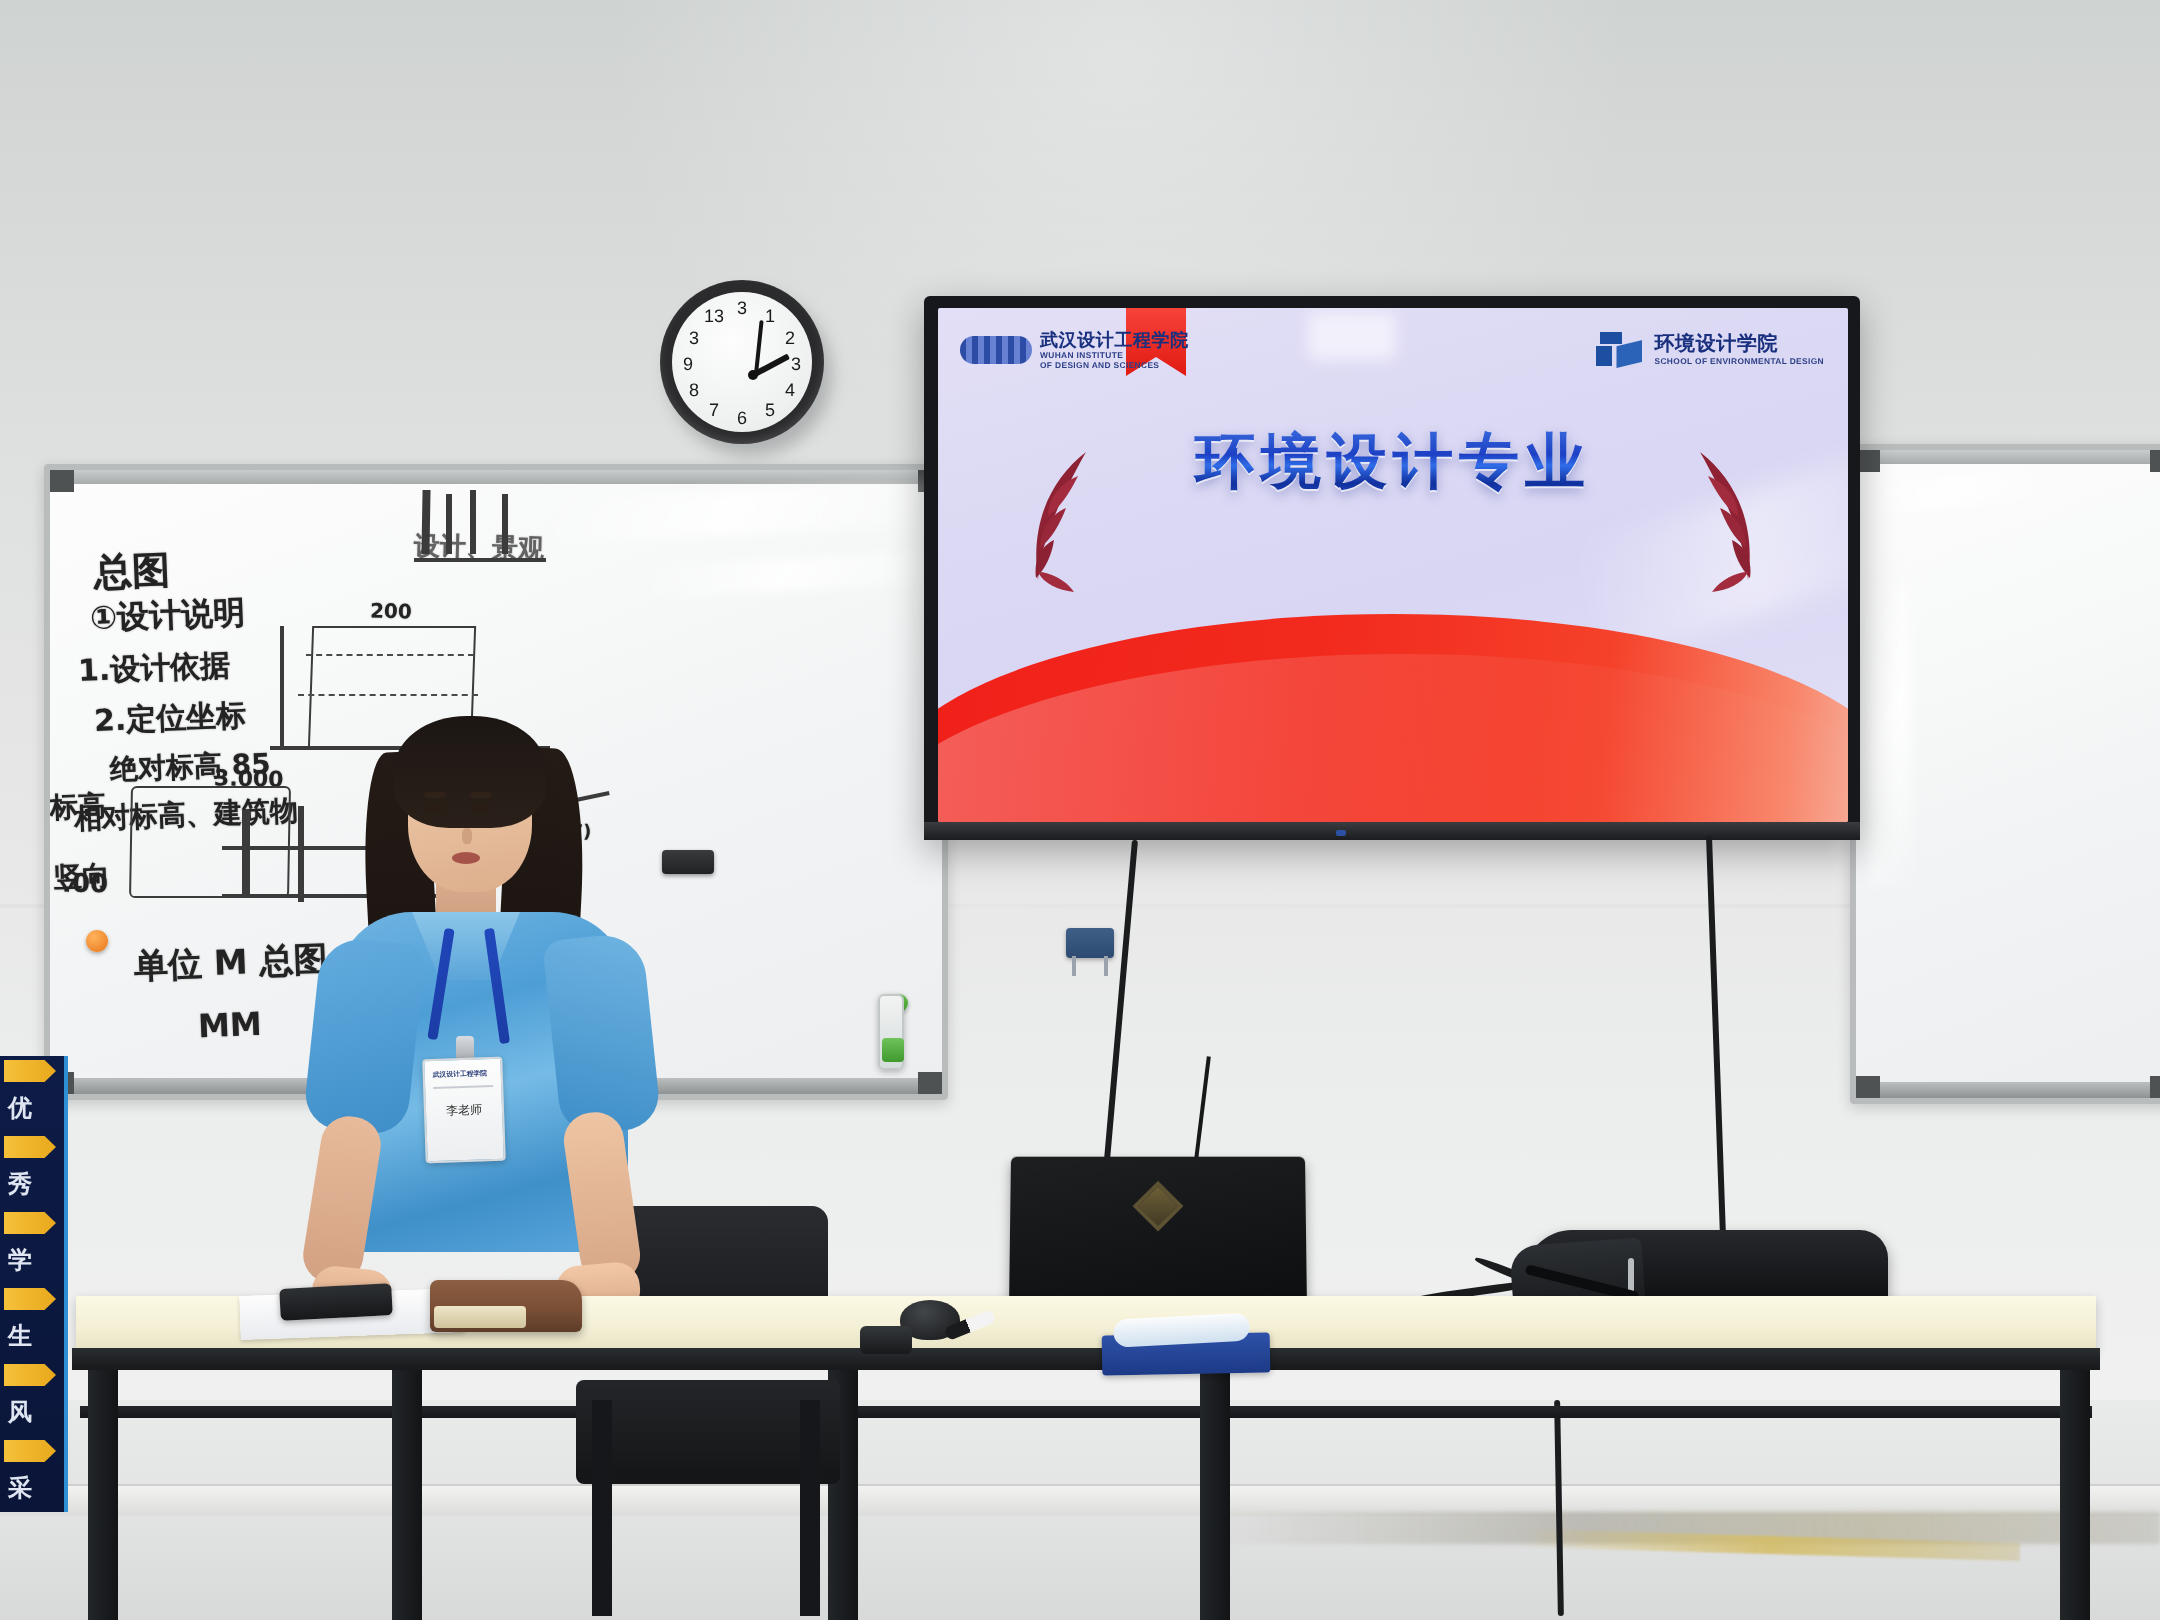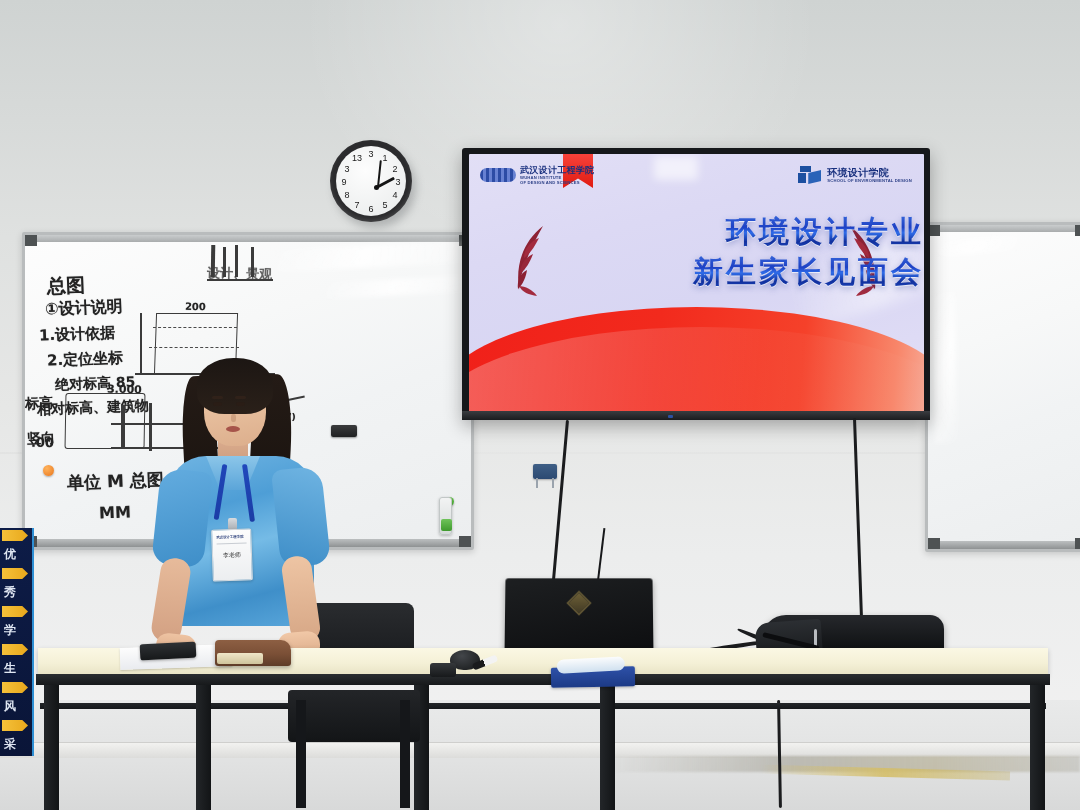--- a/index.html
+++ b/index.html
@@ -199,21 +199,21 @@
   .logo-right { position:absolute; right:12px; top:11px; display:flex; align-items:center; gap:5px; }
   .logo-mark-r { position:relative; width:24px; height:20px; }
   .logo-mark-r i {
     position:absolute; display:block; background:#1c4fa0;
   }
   .lr1 { left:2px;  top:1px;  width:11px; height:6px; }
   .lr2 { left:0px;  top:8px;  width:8px;  height:10px; }
   .lr3 { left:10px; top:5px;  width:13px; height:14px; clip-path:polygon(0 22%,100% 0,100% 78%,0 100%); background:#2a63b8 !important; }
 
   .slide-title-wrap {
-    position:absolute; left:0; top:58px; width:100%; text-align:right;
+    position:absolute; left:0; top:58px; width:100%; text-align:center;
   }
   .slide-title {
     font-family:"DejaVu Sans", sans-serif;
     font-size:30px; font-weight:700; letter-spacing:3px; line-height:40px;
     background:linear-gradient(180deg,#3c6fe0 0%,#1d40c4 38%,#2f6ce8 52%,#11309e 74%,#2452c9 100%);
     -webkit-background-clip:text; background-clip:text; color:transparent;
     filter:drop-shadow(0 1px 0 rgba(255,255,255,.65)) drop-shadow(0 2px 3px rgba(40,60,150,.35));
   }
   .laurel {
     position:absolute; top:70px; width:42px; height:72px;
@@ -633,21 +633,20 @@
           <path d="M34 2 C16 16, 6 38, 10 66 C11 52, 17 32, 34 2 Z" fill="#8e2234"></path>
           <path d="M30 14 C20 18, 15 26, 15 34 C21 30, 26 22, 30 14 Z" fill="#a32b3e"></path>
           <path d="M24 30 C15 34, 11 42, 11 50 C17 45, 21 38, 24 30 Z" fill="#98273a"></path>
           <path d="M18 46 C10 50, 8 58, 9 65 C14 60, 17 53, 18 46 Z" fill="#8c2133"></path>
           <path d="M10 62 C16 62, 24 66, 28 72 C20 71, 13 68, 10 62 Z" fill="#a32b3e"></path>
         </svg>
       </div>
 
       <div class="slide-title-wrap">
         <div class="slide-title">环境设计专业</div>
-        <div class="slide-title">新生家长见面会</div>
       </div>
 
       <div class="slide-wave"></div>
       <div class="slide-wave-2"></div>
     </div>
     <div class="tv-bottom-bar"></div>
     <div class="tv-led"></div>
   </div>
 
   <div class="wall-socket">

